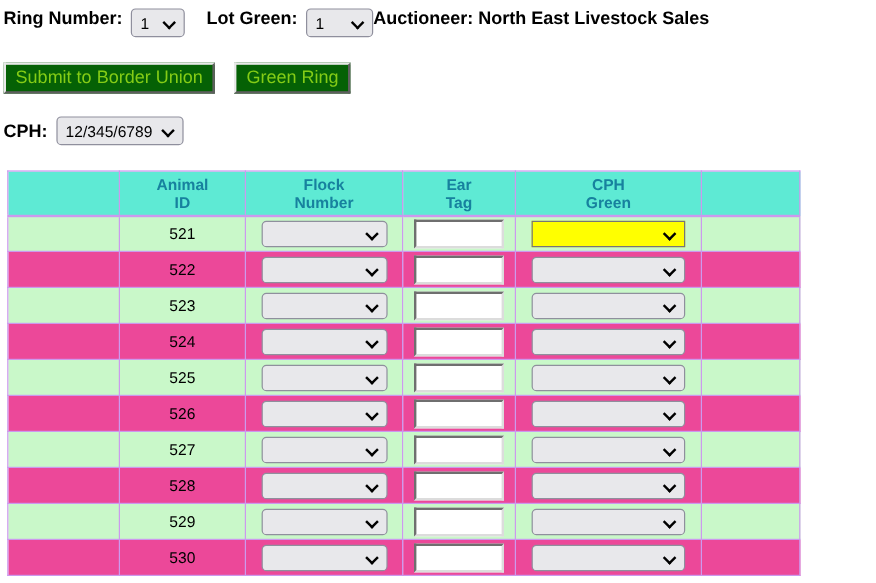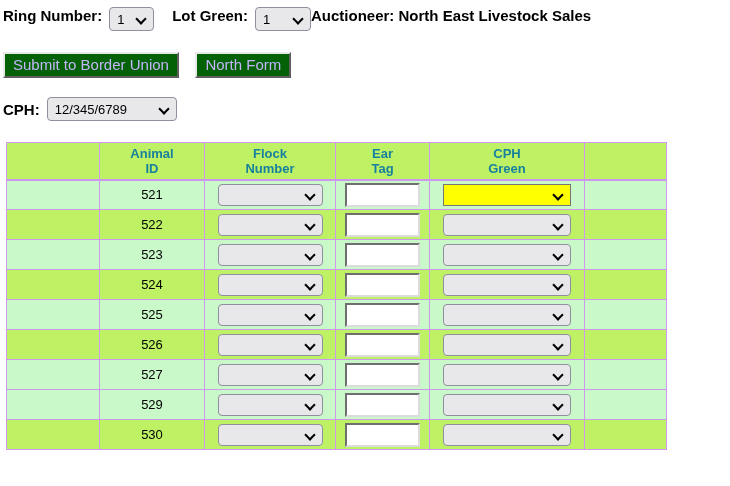--- a/index.html
+++ b/index.html
@@ -39,27 +39,27 @@
     content: "";
     position: absolute; right: 9px; top: 8px;
     width: 6px; height: 6px;
     border-right: 2px solid #000;
     border-bottom: 2px solid #000;
     transform: rotate(45deg);
     pointer-events: none;
   }
   .w-ring { width: 45px; }
   .w-lot  { width: 56px; }
-  .w-cph-main { width: 130px; }
+  .w-cph-main { width: 106px; }
 
   
   .actions { margin-top: 21px; }
   .btn-green {
     background: var(--button-green);
-    color: #c4b5fd;
+    color: #84cc16;
     font-family: "Liberation Sans", sans-serif;
     font-size: 15px;
     border-style: solid; border-width: 2px;
     border-color: #e9e9e9 #5f5f5f #5f5f5f #e9e9e9;
     padding: 2px 8px 3px 8px;
     margin-right: 12px;
     cursor: pointer;
   }
 
   
@@ -76,27 +76,27 @@
     border: 1px solid var(--table-border);
     padding: 0;
   }
   .animal-table th {
     height: 37px;
     font-size: 13px; font-weight: bold;
     color: var(--header-text);
     white-space: pre-line;
     text-align: center; vertical-align: middle;
     border-bottom-width: 2px;
-    background: #bef264;
+    background: #5eead4;
   }
   .animal-table td {
     height: 30px;
     font-size: 13px; color: #000;
     text-align: center; vertical-align: middle;
-    background: #bef264;
+    background: #ec4899;
   }
   tr.green td { background: var(--row-alt-green); }
 
   .select-wrap.flock { width: 105px; }
   .select-wrap.cph   { width: 128px; }
   .select-wrap.flock select, .select-wrap.cph select { height: 22px; }
   .select-wrap.flock::after, .select-wrap.cph::after { top: 7px; }
   .select-wrap.highlight select {
     background: var(--highlight-yellow);
     border-radius: 0;
@@ -127,21 +127,21 @@
   <span class="select-wrap w-lot">
     <select>
       <option>1</option>
     </select>
   </span>
   <span class="lbl auctioneer">Auctioneer: North East Livestock Sales</span>
 </div>
 
 <div class="actions">
   <button class="btn-green">Submit to Border Union</button>
-  <button class="btn-green">North Form</button>
+  <button class="btn-green">Green Ring</button>
 </div>
 
 <div class="cph-bar">
   <span class="lbl">CPH:</span>
   <span class="select-wrap w-cph-main">
     <select>
       <option>12/345/6789</option>
     </select>
   </span>
 </div>
@@ -289,20 +289,38 @@
     <td>
       <input class="eartag" style="">
     </td>
     <td>
       <span class="select-wrap cph">
         <select><option></option></select>
       </span>
     </td>
     <td class="spacer-cell"></td>
   </tr>
+      <tr>
+    <td class="spacer-cell"></td>
+    <td class="id-cell">528</td>
+    <td>
+      <span class="select-wrap flock">
+        <select><option></option></select>
+      </span>
+    </td>
+    <td>
+      <input class="eartag" style="">
+    </td>
+    <td>
+      <span class="select-wrap cph">
+        <select><option></option></select>
+      </span>
+    </td>
+    <td class="spacer-cell"></td>
+  </tr>
       <tr class="green">
     <td class="spacer-cell"></td>
     <td class="id-cell">529</td>
     <td>
       <span class="select-wrap flock">
         <select><option></option></select>
       </span>
     </td>
     <td>
       <input class="eartag" style="">

